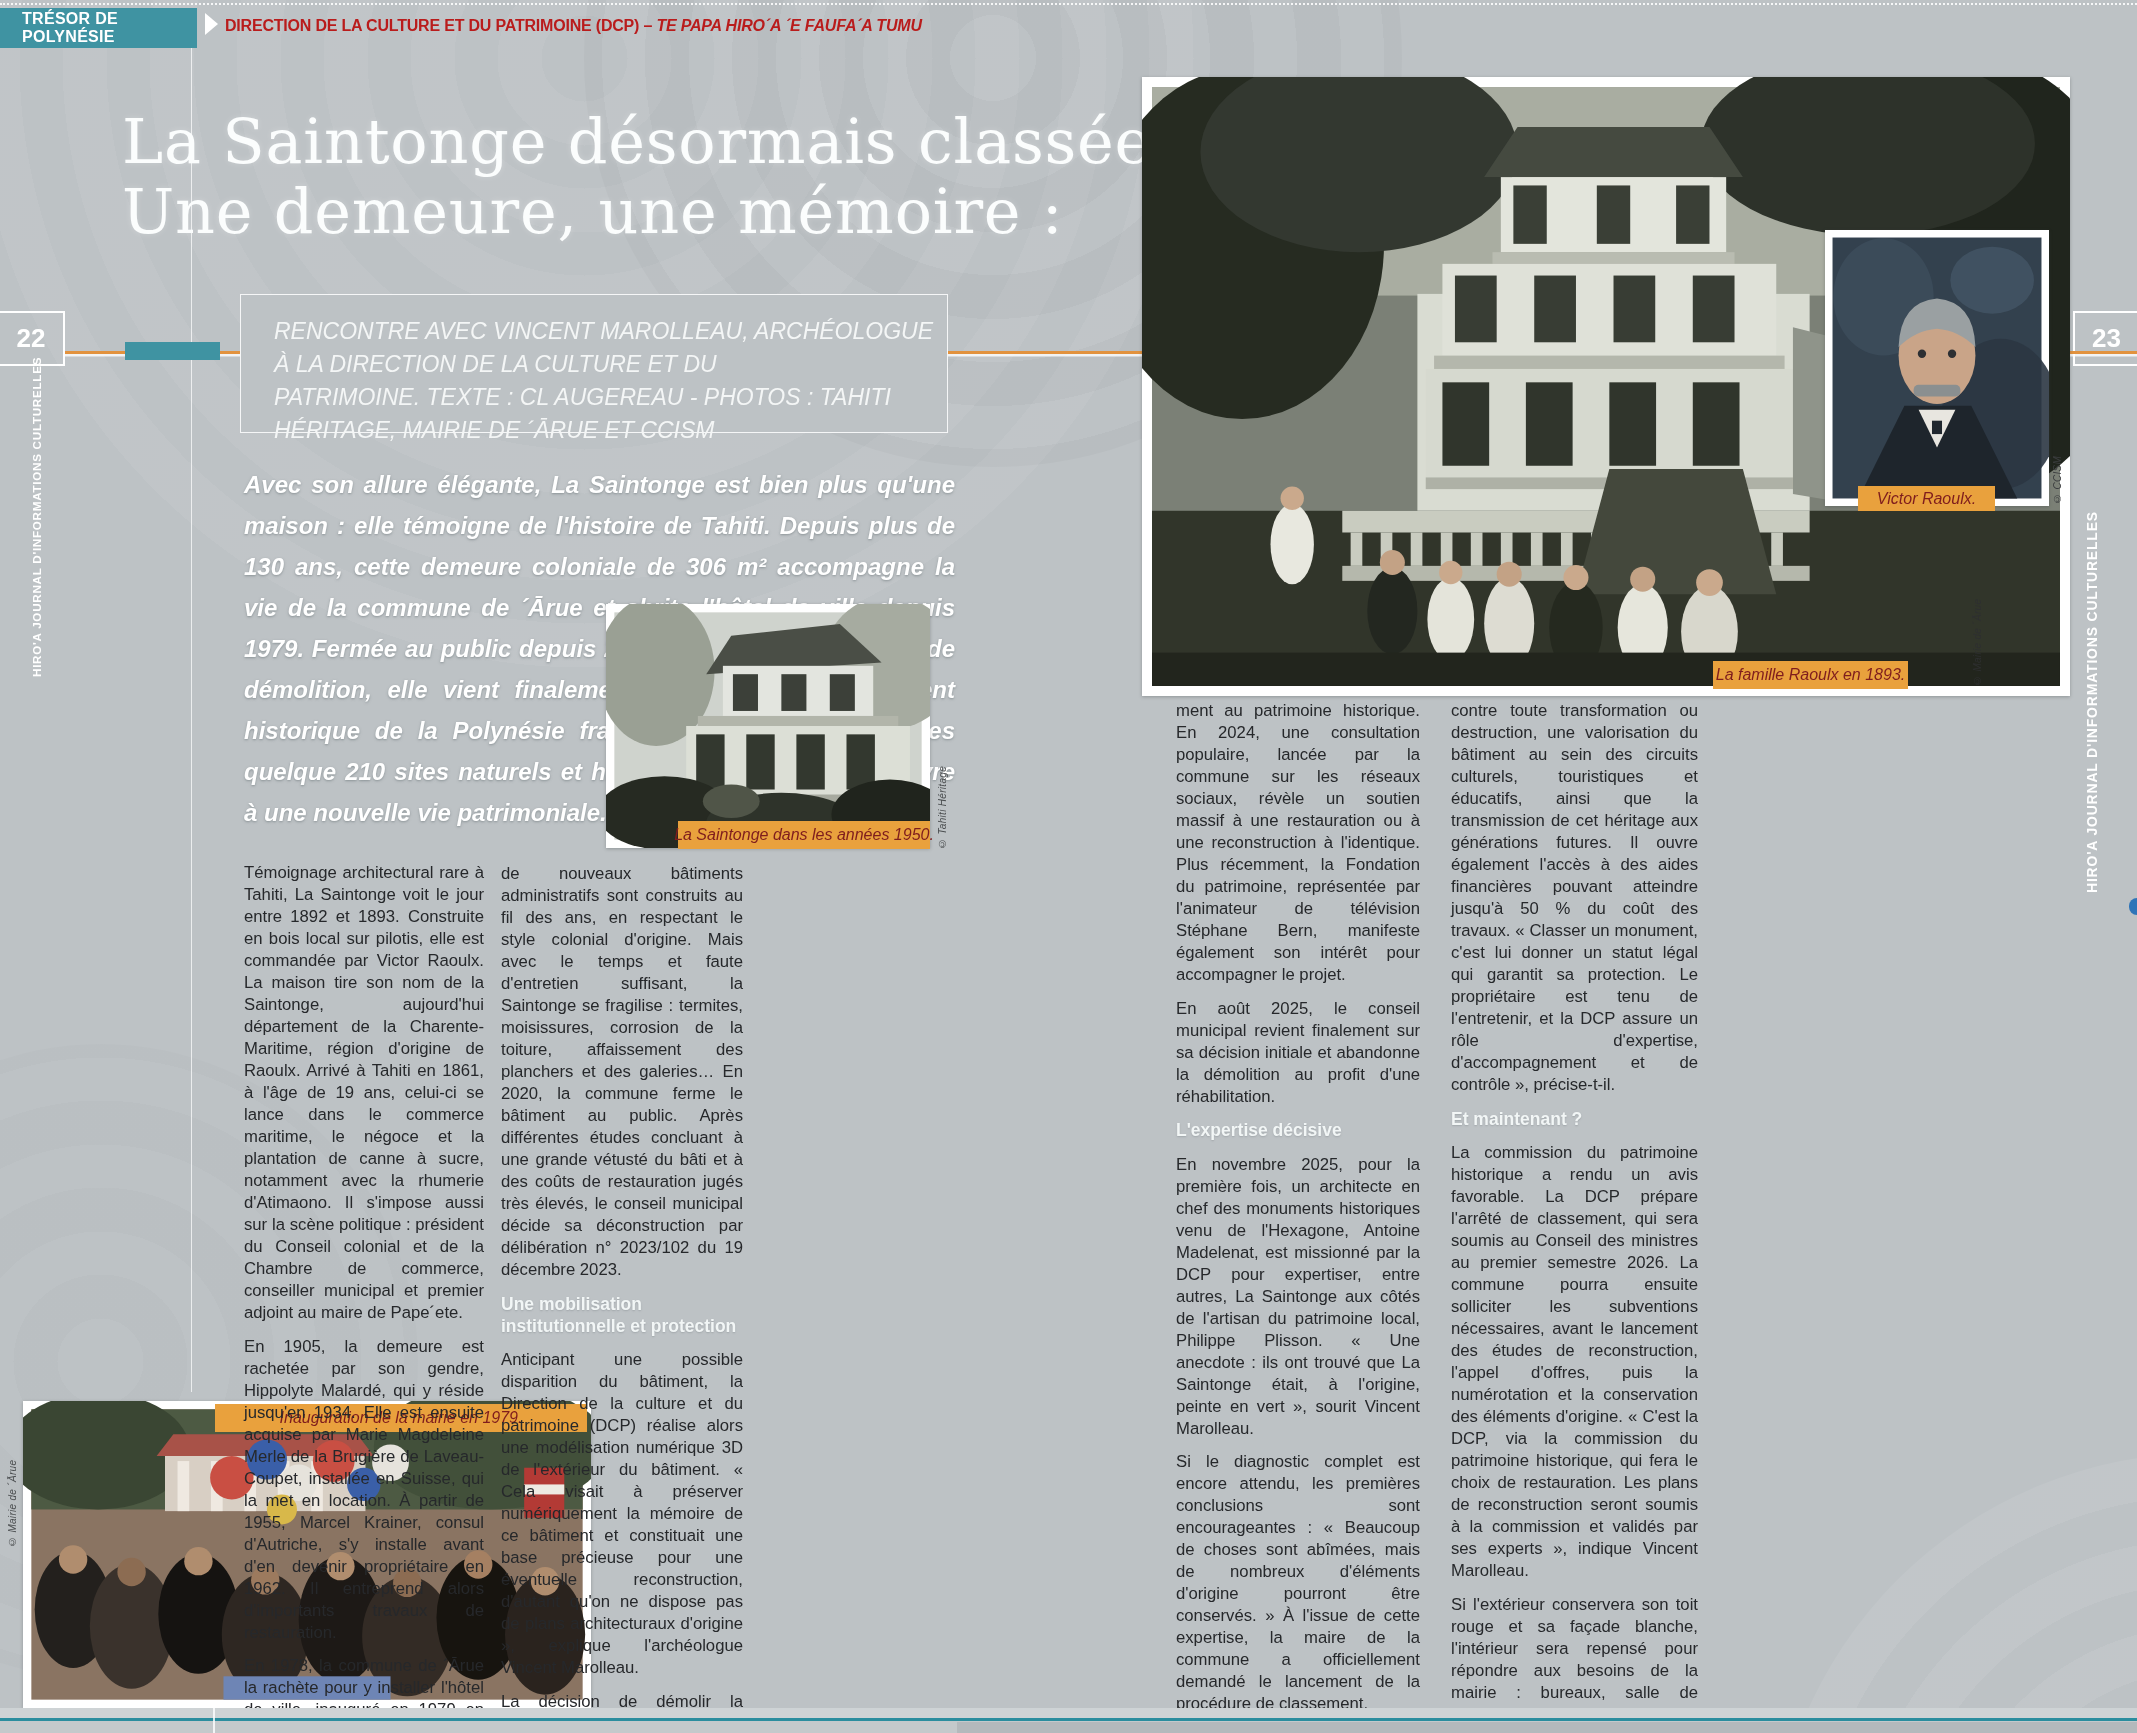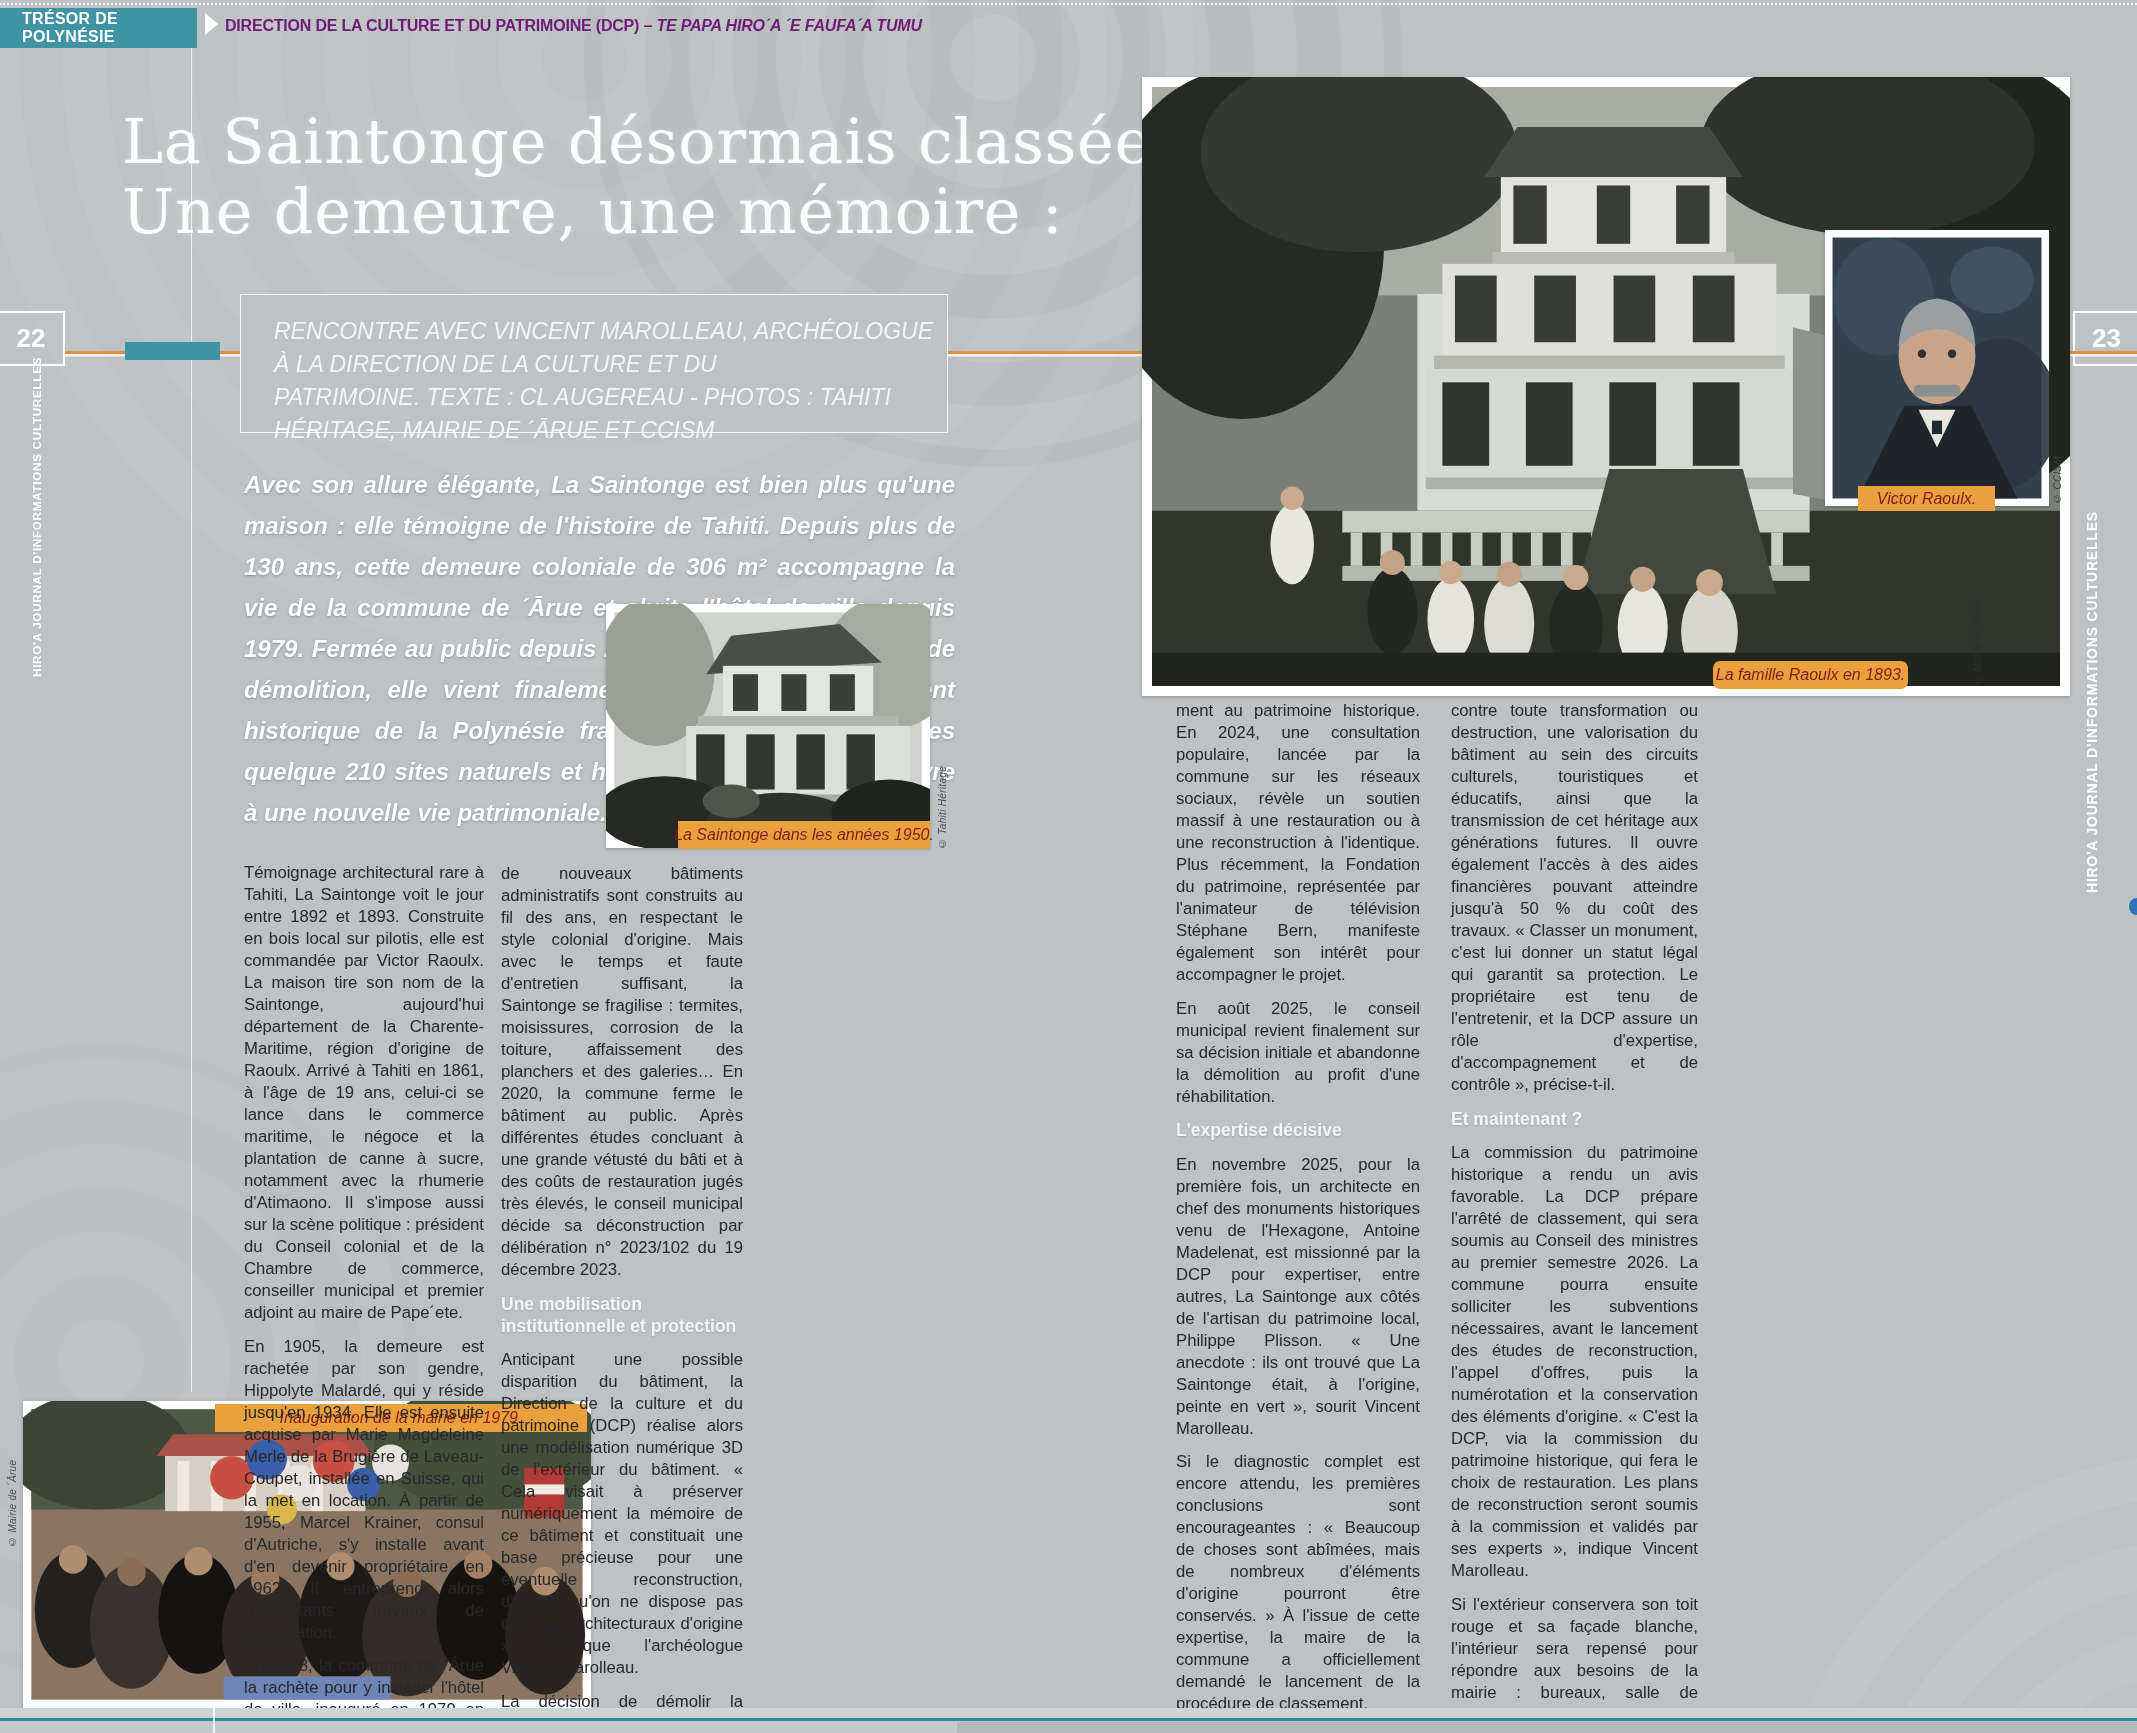--- a/index.html
+++ b/index.html
@@ -8,21 +8,21 @@
   .abs{position:absolute;}
   .swirl{position:absolute;border-radius:50%;pointer-events:none;
          background:repeating-radial-gradient(circle,rgba(255,255,255,0) 0 43px,rgba(255,255,255,0.10) 43px 87px);}
   .swirl.dark{background:repeating-radial-gradient(circle,rgba(0,0,0,0) 0 43px,rgba(0,0,0,0.045) 43px 87px);}
   
   .top-dots{left:0;top:2.5px;width:2137px;height:0;border-top:2.5px dotted rgba(255,255,255,.85);}
   .kicker-box{left:0;top:8.3px;width:197px;height:40px;background:#3f93a2;display:flex;align-items:center;}
   .kicker-box span{color:#fff;font-weight:bold;font-size:16px;letter-spacing:0.3px;padding-left:22px;}
   .hdr-arrow{left:205px;top:13.4px;width:0;height:0;border-left:13.4px solid #fff;
              border-top:11.7px solid transparent;border-bottom:11.7px solid transparent;}
-  .hdr-line{left:225px;top:16.7px;color:#701a75;font-weight:bold;font-size:16px;letter-spacing:-0.2px;white-space:nowrap;}
+  .hdr-line{left:225px;top:16.7px;color:#b91c1c;font-weight:bold;font-size:16px;letter-spacing:-0.2px;white-space:nowrap;}
   .hdr-line .it{font-style:italic;}
   .vline{left:191px;top:48px;width:0.8px;height:1344px;background:rgba(255,255,255,.7);}
   
   .title{left:122px;top:107px;color:#fbfdfd;font-family:"DejaVu Serif",serif;
          font-size:62px;line-height:70px;letter-spacing:0.8px;text-shadow:0 0 6.7px rgba(255,255,255,.25);}
   
   .pgbox{width:67px;height:55px;border:2.5px solid #fff;box-sizing:border-box;
          display:flex;align-items:center;justify-content:center;color:#fff;font-weight:bold;font-size:26px;}
   #pg22{left:-2.5px;top:311px;}
   #pg23{left:2073px;top:311px;}
@@ -170,21 +170,21 @@
       <circle cx="440" cy="596" r="15" fill="#c3a285"></circle>
       <ellipse cx="520" cy="660" rx="32" ry="55" fill="#25291f"></ellipse>
       <circle cx="520" cy="600" r="15" fill="#caa98c"></circle>
       <ellipse cx="600" cy="660" rx="30" ry="52" fill="#e6e6dc"></ellipse>
       <circle cx="600" cy="602" r="15" fill="#c3a285"></circle>
       <ellipse cx="680" cy="665" rx="34" ry="55" fill="#d8d7cc"></ellipse>
       <circle cx="680" cy="606" r="16" fill="#caa98c"></circle>
       <rect x="12" y="690" width="1088" height="40" fill="#22251d"></rect>
     </svg>
   </div>
-  <div class="cap" style="left:1713px;top:661px;width:195px;height:27.6px;border-radius:7px;">
+  <div class="cap" style="left:1713px;top:661px;width:195px;height:27.6px;">
     <span>La famille Raoulx en 1893.</span>
   </div>
   <div class="credit" style="left:1972px;top:594px;height:92px;color:#2e2f30;">
     <span>© Mairie de ´Ārue</span>
   </div>
 
   <div class="frame" style="left:1825px;top:230px;width:224px;height:276px;">
     <svg width="224" height="276" viewBox="0 0 268 330" preserveAspectRatio="none">
       <rect x="0" y="0" width="268" height="330" fill="#ffffff"></rect>
       <rect x="9" y="9" width="250" height="312" fill="#33414e"></rect>

